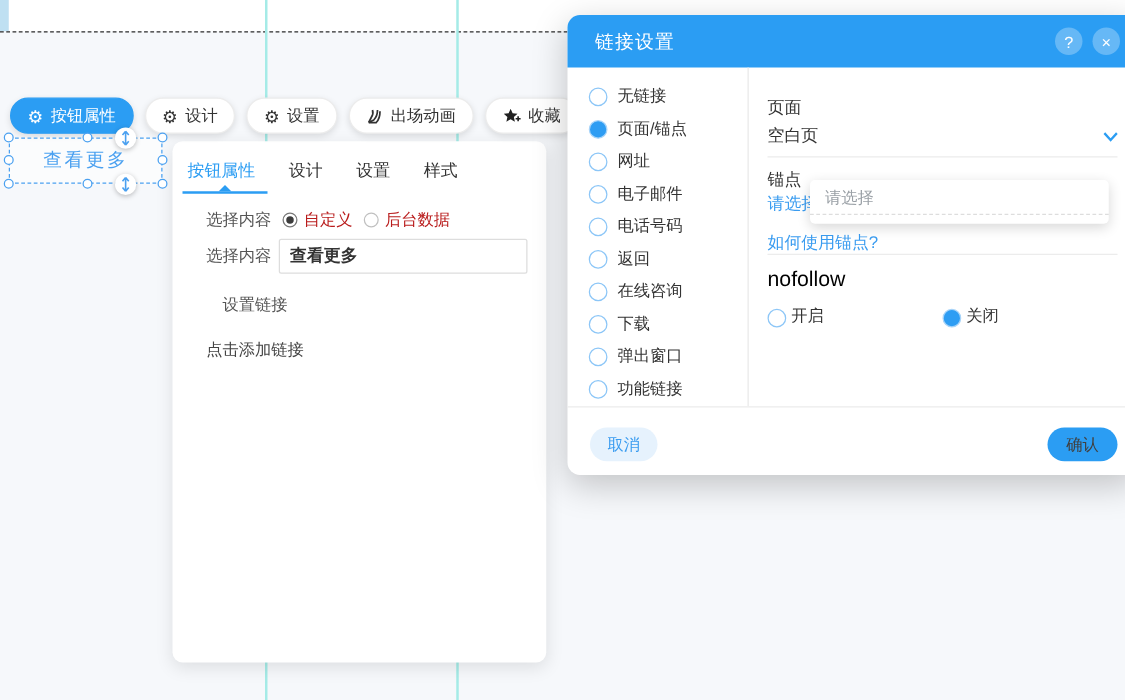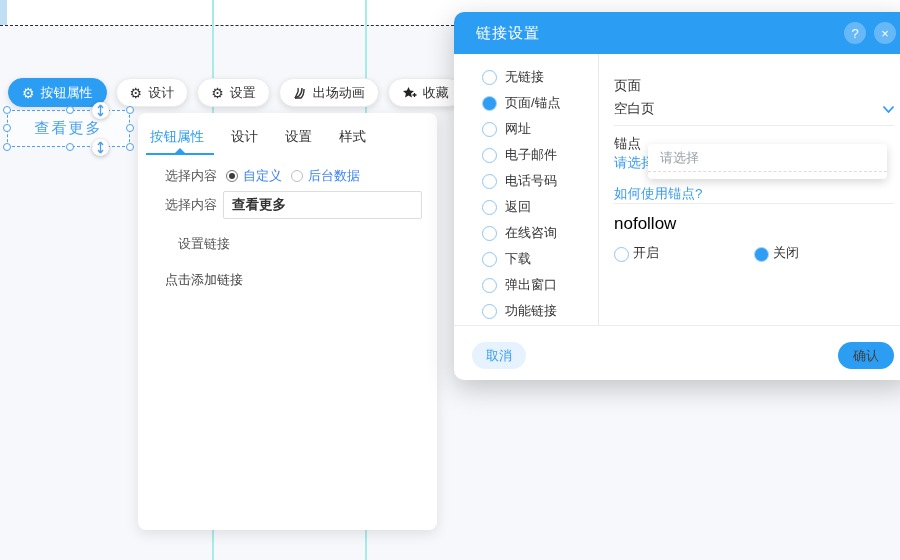--- a/index.html
+++ b/index.html
@@ -42,35 +42,35 @@
            border-left:5px solid transparent; border-right:5px solid transparent; border-bottom:5px solid #2b9df3; }
   .frow { position:absolute; left:27px; display:flex; align-items:center; }
   .row1 { top:54px; gap:9px; }
   .row2 { top:78px; gap:6px; }
   .row3 { top:122px; gap:18px;flex-direction:column; }
   .flabel { color:#555; font-size:13px; white-space:nowrap; }
   .mini { width:12px; height:12px; border-radius:50%; border:1px solid #c0c0c0; background:#fff; display:inline-block;
           position:relative; margin-right:5px; flex:none; }
   .mini.sel { border-color:#777; }
   .mini.sel::after { content:""; position:absolute; inset:2px; border-radius:50%; background:#3c3c3c; }
-  .mini-opt { display:flex; align-items:center; color:#3b82f6; cursor:pointer; }
+  .mini-opt { display:flex; align-items:center; color:#b91c1c; cursor:pointer; }
   .txt-input { width:199px; height:28px; border:1px solid #ddd; border-radius:2px; padding:0 8px; font-size:13.5px;
           font-weight:bold; color:#333; font-family:inherit; background:#fff; }
   .add-link { color:#444; cursor:pointer; }
 
   
   .modal { position:absolute; left:410px; top:12px; width:456px; height:368px; background:#fff; border-radius:10px;
            box-shadow:0 8px 28px rgba(0,0,0,.22); z-index:5;margin-left:44px; }
   .m-head { position:absolute; left:0; top:0; width:456px; height:42px; background:#2b9df3; border-radius:10px 10px 0 0;
             display:flex; align-items:center; padding:0 14px 0 22px; }
   .m-title { color:#fff; font-size:15px; letter-spacing:1px; }
   .m-headbtns { margin-left:auto; display:flex; gap:8px; }
   .m-circle { width:22px; height:22px; border-radius:50%; background:rgba(255,255,255,.28); color:#fff; font-size:13px;
             display:flex; align-items:center; justify-content:center; cursor:pointer; }
-  .ltypes { position:absolute; left:0; top:52px; width:144px; padding-left:28px; }
+  .ltypes { position:absolute; left:0; top:52px; width:144px; padding-left:17px; }
   .ltype { display:flex; align-items:center; gap:8px; height:26px; cursor:pointer; }
   .rad { width:15px; height:15px; border-radius:50%; border:1px solid #8cc6f7; background:#fff; flex:none; }
   .rad.sel { background:#2e9df3; border-color:#a8d4f9; }
   .ltype-label { color:#333; font-size:13px; white-space:nowrap; }
   .vdiv { position:absolute; left:144px; top:42px; width:1px; height:271px; background:#e9e9e9; }
 
   .rcol { position:absolute; left:160px; top:42px; width:280px; }
   .sec-label { position:absolute; left:0; color:#333; font-size:13.5px; }
   .page-label { top:23px; }
   .page-value { position:absolute; left:0; top:46px; color:#333; font-size:13.5px; cursor:pointer; }

